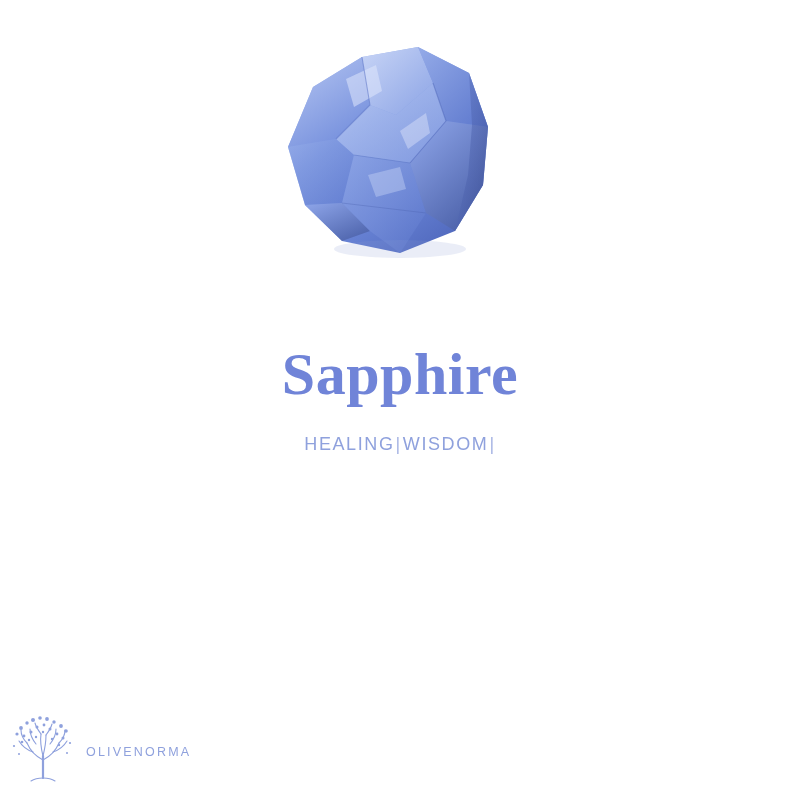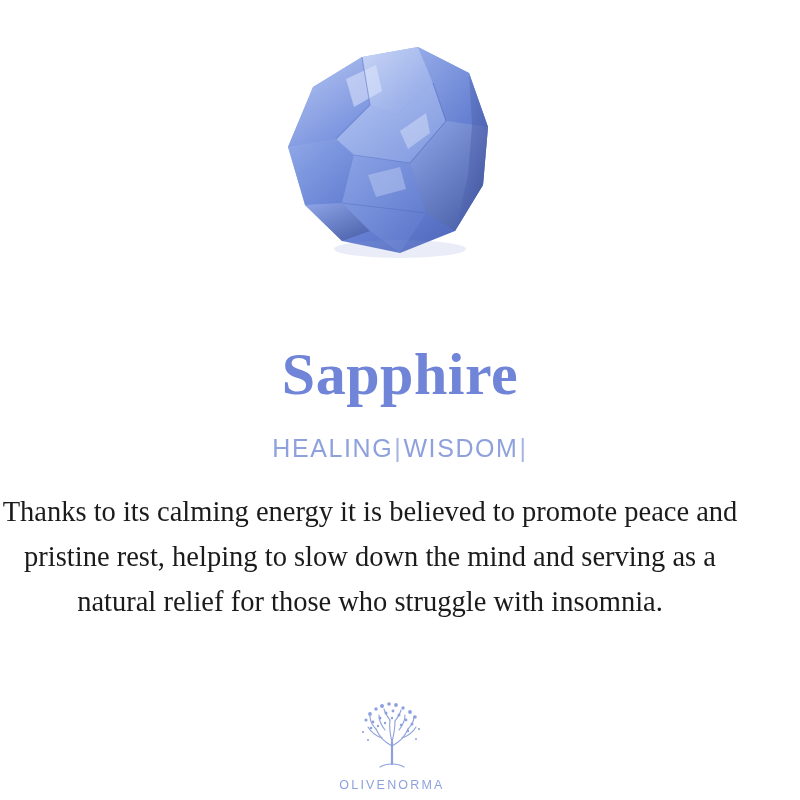--- a/index.html
+++ b/index.html
@@ -51,21 +51,21 @@
     letter-spacing: 0.5px;
     line-height: 1;
     margin-top: 24px;
     text-align: center;
   }
 
   
   .keywords {
     margin-top: 30px;
     font-family: "Liberation Sans", sans-serif;
-    font-size: 25px;
+    font-size: 18px;
     letter-spacing: 1.6px;
     color: #8fa1dd;
     text-align: center;
     display: flex;
     align-items: center;
     justify-content: center;
     gap: 1px;
   }
   .kw-sep {
     color: #a8b5e4;
@@ -83,21 +83,21 @@
     color: #1b1b1b;
   }
 
   
   .logo-area {
     position: absolute;
     left: 0;
     right: 16px;
     bottom: 8px;
     display: flex;
-    flex-direction: column;
+    flex-direction: row;
     align-items: center;
   }
   .logo-mark {
     width: 86px;
     height: 80px;
     display: block;
   }
   .logo-text {
     margin-top: 0px;
     font-family: "Liberation Sans", sans-serif;
@@ -179,21 +179,20 @@
 
   <div class="title">Sapphire</div>
 
   <div class="keywords">
     <span>HEALING</span>
     <span class="kw-sep">|</span>
     <span>WISDOM</span>
     <span class="kw-sep">|</span>
   </div>
 
-  <div class="description">Thanks to its calming energy it is believed to promote peace and pristine rest, helping to slow down the mind and serving as a natural relief for those who struggle with insomnia.</div>
 
   <div class="logo-area">
     <svg class="logo-mark" viewBox="0 0 86 80">
       <g stroke="#8fa1dd" fill="none" stroke-width="1.1" stroke-linecap="round">
 
         <path d="M43 66 L43 44" stroke-width="2.2"></path>
         <path d="M43 66 C38 66 34 67 31 69"></path>
         <path d="M43 66 C48 66 52 67 55 69"></path>
 
         <path d="M43 48 C35 44 30 38 27 31"></path>

